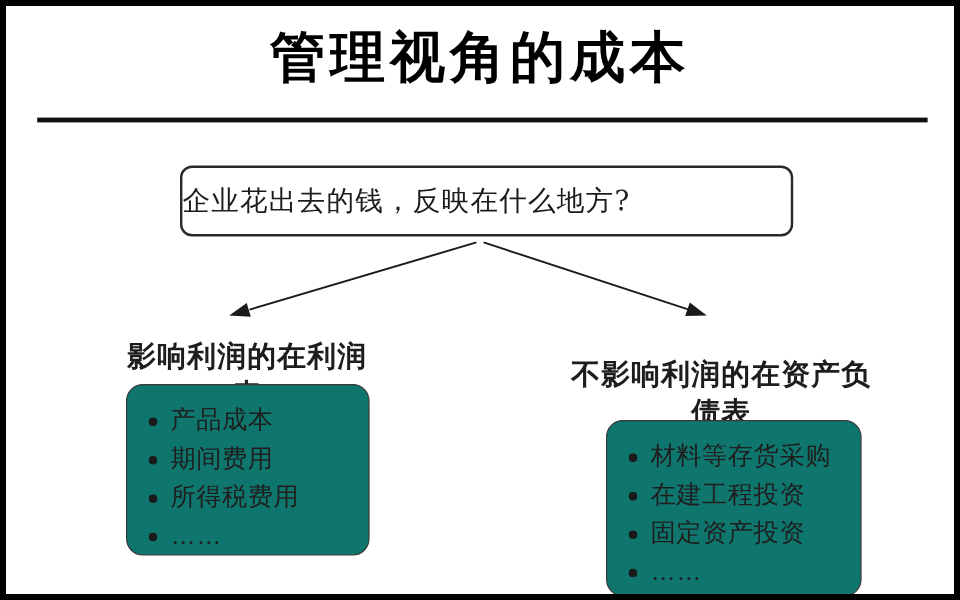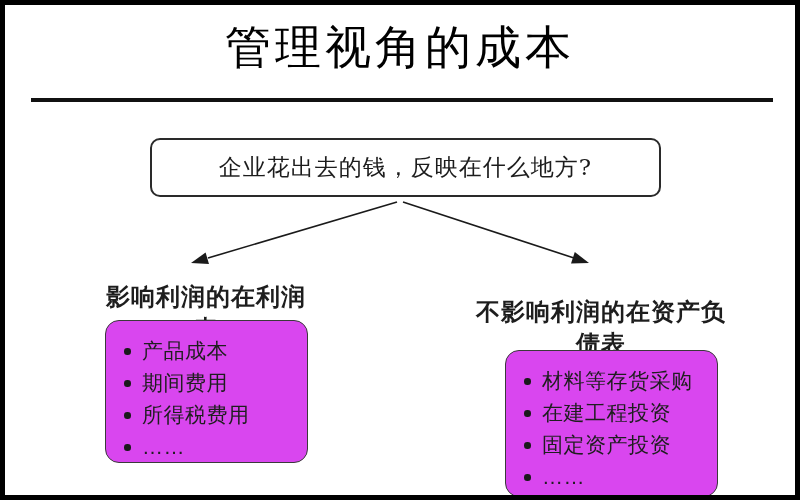--- a/index.html
+++ b/index.html
@@ -12,41 +12,41 @@
     border: 5px solid #000000;
     overflow: hidden;
     font-family: "Liberation Sans", sans-serif;
   }
   .title {
     position: absolute;
     left: 0; right: 0; top: 12px;
     margin: 0;
     text-align: center;
     font-family: "DejaVu Serif", serif;
-    font-weight: 400;
+    font-weight: 700;
     font-size: 46px;
     letter-spacing: 4px;
     color: #000000;
   }
   .rule {
     position: absolute;
     left: 26px; top: 93px;
     width: 742px; height: 4px;
     background: #111111;
   }
   .qbox {
     position: absolute;
     left: 145px; top: 133px;
     width: 511px; height: 59px;
     box-sizing: border-box;
     border: 2px solid #2a2a2a;
     border-radius: 10px;
     display: flex;
     align-items: center;
-    justify-content: center;
+    justify-content: flex-start;
     font-family: "DejaVu Serif", serif;
     font-size: 23px;
     letter-spacing: 1px;
     color: #1c1c1c;
     background: #ffffff;
   }
   .arrows {
     position: absolute;
     left: 0; top: 0;
     width: 790px; height: 490px;
@@ -61,21 +61,21 @@
     letter-spacing: 1px;
     color: #1d1d1d;
   }
   .branch-label.left  { left: 96px;  width: 210px; }
   .branch-label.right { left: 463px; width: 266px; margin-top: 15px; }
   .listbox {
     position: absolute;
     box-sizing: border-box;
     border: 1.5px solid #3a3a3a;
     border-radius: 14px;
-    background: #d946ef;
+    background: #0f766e;
   }
   .listbox.left  { left: 100px; top: 315px; width: 203px; height: 143px; }
   .listbox.right { left: 500px; top: 313px; width: 213px; height: 147px; margin-top: 32px; }
   .listbox ul {
     list-style: none;
     margin: 0;
     padding: 14px 6px 0 16px;
   }
   .listbox li {
     position: relative;

